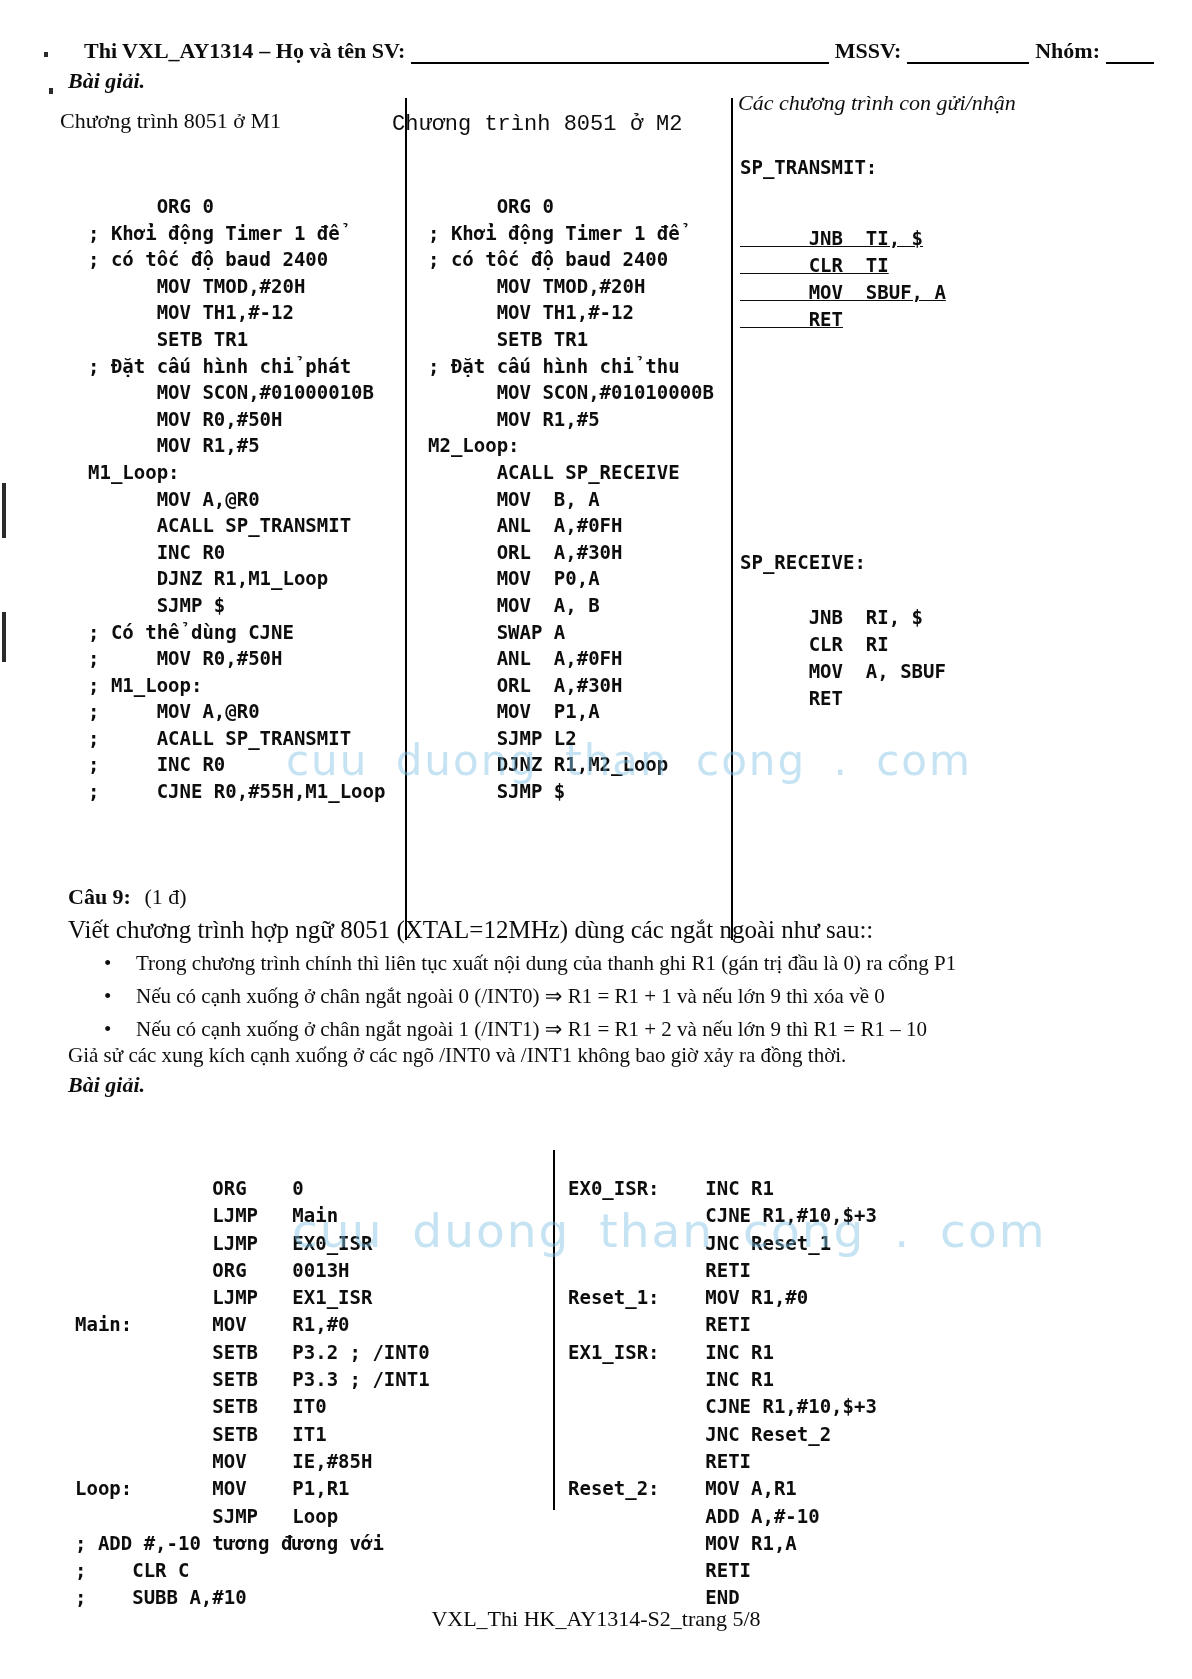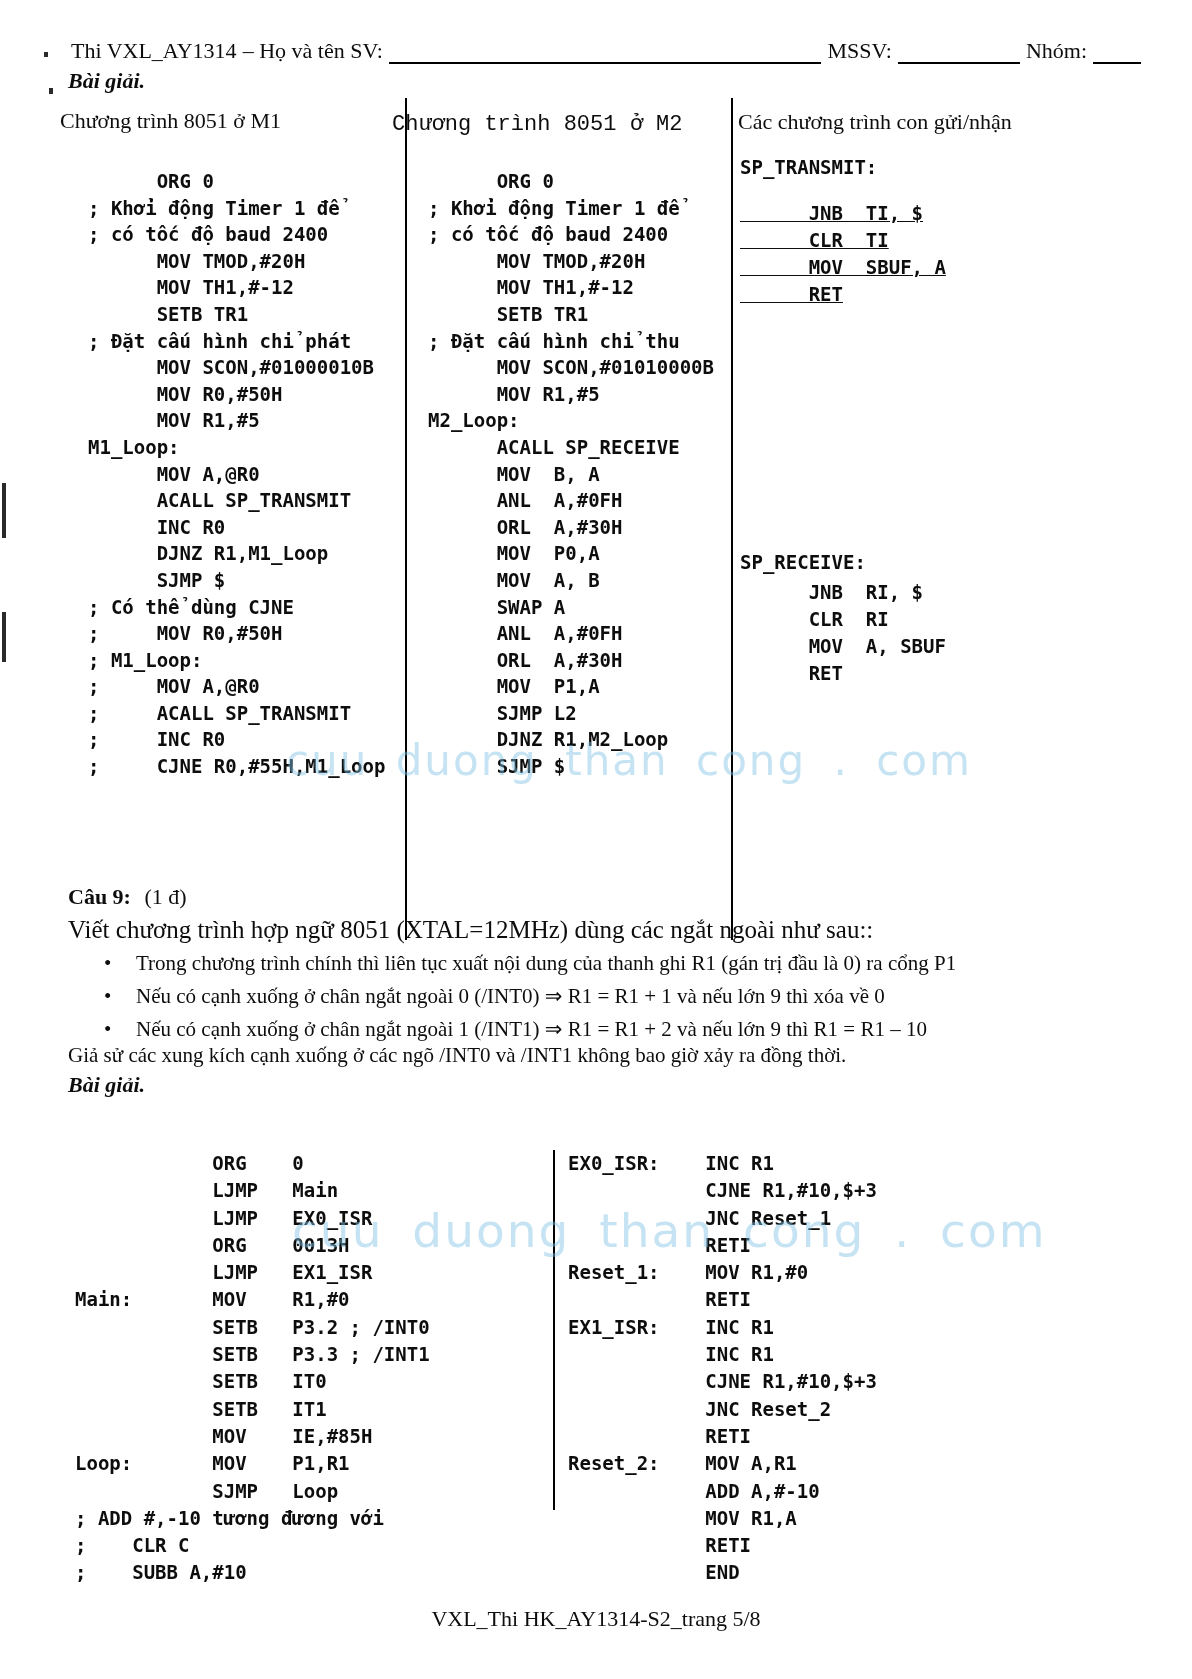--- a/index.html
+++ b/index.html
@@ -3,50 +3,51 @@
 <meta charset="utf-8">
 <style>
   html,body { margin:0; padding:0; background:#e8e8e8; }
   .page {
     position:relative; width:1192px; height:1679px;
     background:#ffffff; overflow:hidden;
     font-family:"Liberation Serif", serif; color:#0d0d0d;
   }
   
   .head-row {
-    position:absolute; left:71px; top:38px; width:1070px;
+    position:absolute; left:84px; top:38px; width:1070px;
     display:flex; align-items:flex-end; gap:6px;
-    font-weight:normal; font-size:22px; white-space:nowrap;
+    font-weight:bold; font-size:22px; white-space:nowrap;
   }
   .blank-line { display:inline-block; height:24px; border-bottom:2px solid #000; }
   .blank-grow { flex:1 1 auto; }
   .blank-mssv { width:122px; }
   .blank-group { width:48px; }
   .solution-label {
     position:absolute; left:68px; font-weight:bold; font-style:italic; font-size:22px;
   }
   .sol1 { top:68px; }
   .sol2 { top:1072px; }
   
   .col-title {
     position:absolute; text-align:left; font-size:22px; line-height:27px;
   }
   .t1 { left:60px;  top:107px; width:345px; }
   .t2 { left:392px; top:111px; width:304px;font-family:Liberation Mono, monospace; }
-  .t3 { left:738px; top:108px;  width:400px; }
+  .t3 { left:738px; top:89px;  width:400px;font-style:italic; }
   .vline { position:absolute; width:2px; background:#000; }
   .v1 { left:405px; top:98px; height:842px; }
   .v2 { left:731px; top:98px; height:842px; }
   .v3 { left:553px; top:1150px; height:360px; }
   
   .code {
     position:absolute;
     font-family:"DejaVu Sans Mono", monospace;
     font-weight:bold; font-size:19px; line-height:26.6px;
     white-space:pre;
+    margin-top:25px;
   }
   .code-line { white-space:pre; }
   .c1 { left:88px;  top:168px; }
   .c2 { left:428px; top:168px; }
   .sp-label { position:absolute; font-family:"DejaVu Sans Mono", monospace;
               font-weight:bold; font-size:19px; white-space:pre; }
   .spt-label { left:740px; top:156px; }
   .spt-code  { left:740px; top:200px; line-height:27px;text-decoration:underline; }
   .spr-label { left:740px; top:551px; }
   .spr-code  { left:740px; top:579px; line-height:27px; }

